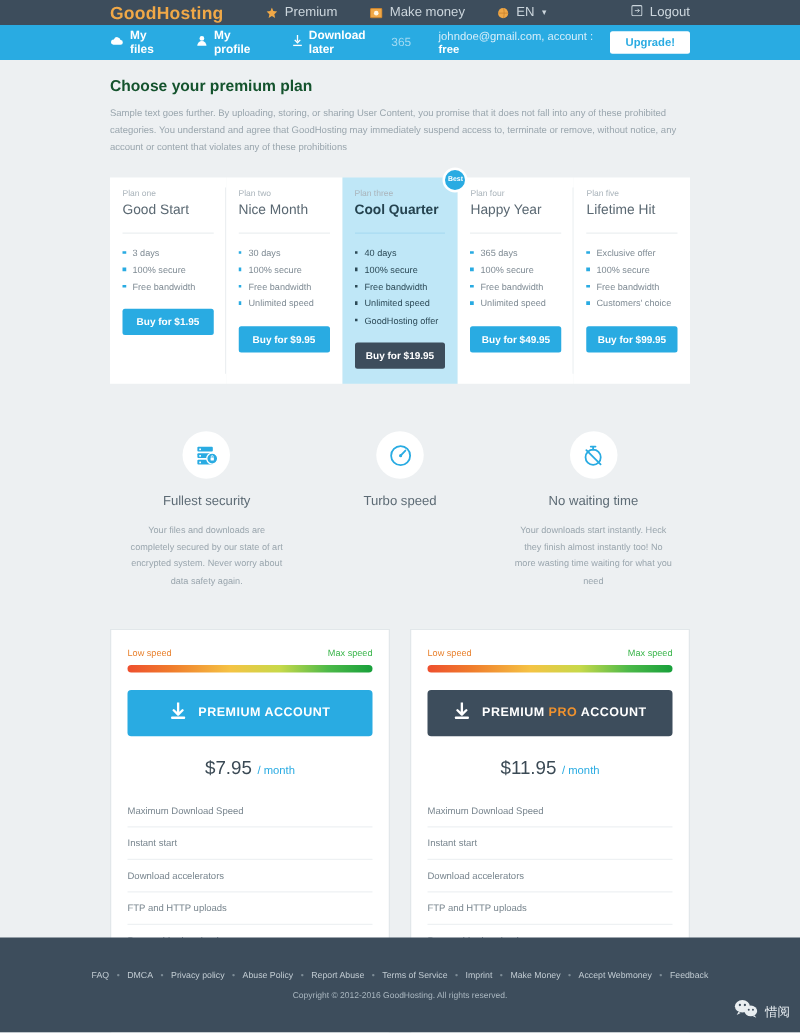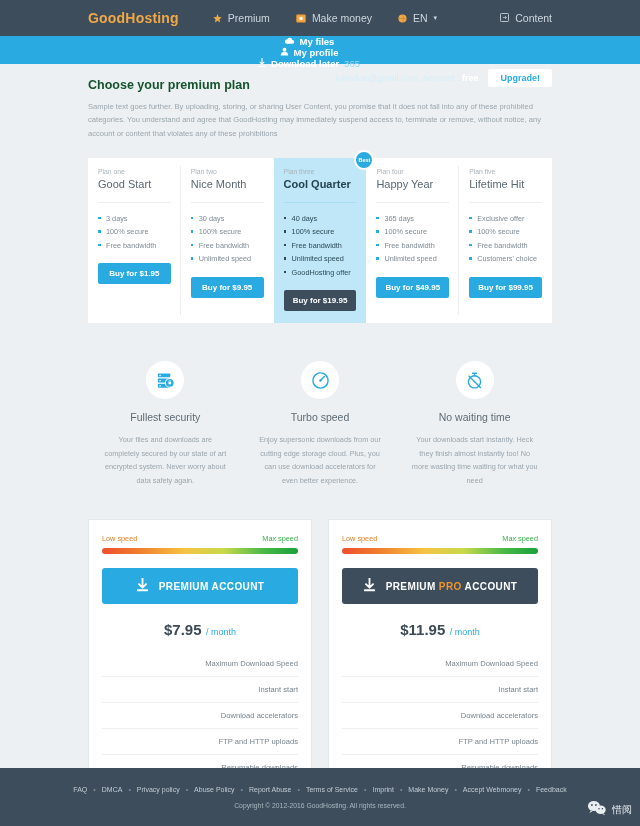--- a/index.html
+++ b/index.html
@@ -6,41 +6,41 @@
   html, body {
     width: 640px; height: 826px;
     font-family: "Liberation Sans", sans-serif;
     background: #eceff1;
     overflow: hidden;
   }
   .page { width: 640px; height: 826px; position: relative; background: #edf0f2; }
 
   
   .topbar {
-    height: 36px; background: #3d4d5c;
+    height: 20px; background: #3d4d5c;
     display: flex; align-items: center;
     padding-left: 88px; padding-right: 88px;
   }
   .brand {
     color: #f0a847; font-size: 14px; font-weight: bold;
     letter-spacing: .2px; margin-right: 34px;
   }
   .tnav { display: flex; align-items: center; gap: 26px; flex: 1; }
   .tnav-item {
     display: flex; align-items: center; gap: 6px;
     color: #ccd6dd; font-size: 10.5px; cursor: pointer;
   }
   .tnav-item .ic { display: inline-flex; align-items: center; }
   .logout { display: flex; align-items: center; gap: 6px; color: #ccd6dd; font-size: 10.5px; cursor: pointer; }
 
   
   .subbar {
     height: 28px; background: #29abe2;
     display: flex; align-items: center;
-    padding-left: 88px; padding-right: 88px; flex-direction: column;
+    padding-left: 88px; padding-right: 88px;
   }
   .sub-item {
     display: flex; align-items: center; gap: 5px;
     color: #fff; font-size: 9.5px; font-weight: bold;
     margin-right: 22px; cursor: pointer;
   }
   .sub-item .muted { color: #9fd9f2; font-weight: normal; }
   .acct {
     margin-left: auto; display: flex; align-items: center; gap: 10px;
   }
@@ -118,33 +118,33 @@
   }
   .acct-btn {
     display: flex; align-items: center; justify-content: center; gap: 10px;
     background: #29abe2; color: #fff; border-radius: 3px;
     padding: 10px 0; font-size: 10px; font-weight: bold; letter-spacing: .4px;
     cursor: pointer;
   }
   .acct-btn.dark { background: #3d4d5c; }
   .acct-btn .pro { color: #f0922e; }
   .price { text-align: center; margin: 17px 0 12px 0; }
-  .price .amt { font-size: 15px; color: #3b4a55; font-weight: bold; }
+  .price .amt { font-size: 15px; color: #3b4a55; font-weight: normal; }
   .price .per { font-size: 9px; color: #29abe2; }
   .flist { list-style: none; }
   .flist li {
-    text-align: right; font-size: 7.6px; color: #78858e;
+    text-align: left; font-size: 7.6px; color: #78858e;
     padding: 8px 0; border-top: 1px solid #eef1f3;
   }
   .flist li:first-child { border-top: none; }
   .flist li .hl { color: #29abe2; }
 
   
   .footer {
-    position: absolute; left: 0; right: 0; bottom: 0; height: 58px;
+    position: absolute; left: 0; right: 0; bottom: 0; height: 76px;
     background: #3d4d5c; display: flex; flex-direction: column;
     align-items: center; justify-content: center; gap: 9px; text-align: center;
   }
   .flinks { display: flex; align-items: center; gap: 6px; flex-wrap: wrap; justify-content: center; }
   .flinks a { color: #c2ccd3; font-size: 7px; text-decoration: none; cursor: pointer; }
   .flinks .dot { color: #7d8c97; font-size: 7px; }
   .copy { color: #aab7c0; font-size: 6.8px; }
   .wechat {
     position: absolute; right: 8px; bottom: 6px;
     display: flex; align-items: center; gap: 5px;
@@ -191,21 +191,21 @@
       </div>
     </div>
 
     <div class="logout">
       <span class="ic">
         <svg width="9" height="9" viewBox="0 0 10 10">
             <rect x="0.5" y="0.5" width="9" height="9" rx="1" fill="none" stroke="#ccd6dd"></rect>
             <path d="M3.2 5h4M5.6 3.4L7.2 5 5.6 6.6" stroke="#ccd6dd" stroke-width=".8" fill="none"></path>
           </svg>
       </span>
-      <span>Content</span>
+      <span>Logout</span>
     </div>
   </div>
 
   <div class="subbar">
 
     <div class="sub-item">
       <span>
         <svg width="11" height="8" viewBox="0 0 12 8">
             <path d="M3 7h6.2a2 2 0 000-4 3 3 0 00-5.8-.6A2.2 2.2 0 003 7z" fill="#fff"></path>
           </svg>
@@ -331,21 +331,20 @@
 
       <div class="feature">
         <div class="fic">
           <svg width="19" height="19" viewBox="0 0 20 20">
             <circle cx="10" cy="10" r="8" fill="none" stroke="#29abe2" stroke-width="1.5"></circle>
             <path d="M10 10l4-4.3" stroke="#29abe2" stroke-width="1.5" stroke-linecap="round"></path>
             <circle cx="10" cy="10" r="1.3" fill="#29abe2"></circle>
           </svg>
         </div>
         <div class="fname">Turbo speed</div>
-        <div class="fdesc">Enjoy supersonic downloads from our cutting edge storage cloud. Plus, you can use download accelerators for even better experience.</div>
       </div>
 
       <div class="feature">
         <div class="fic">
           <svg width="19" height="19" viewBox="0 0 20 20">
             <circle cx="10" cy="11.4" r="6.4" fill="none" stroke="#29abe2" stroke-width="1.5"></circle>
             <path d="M8 2.4h4M10 2.4v2.6" stroke="#29abe2" stroke-width="1.5" stroke-linecap="round"></path>
             <path d="M4.3 5.4l12 12" stroke="#29abe2" stroke-width="1.5" stroke-linecap="round"></path>
           </svg>
         </div>

